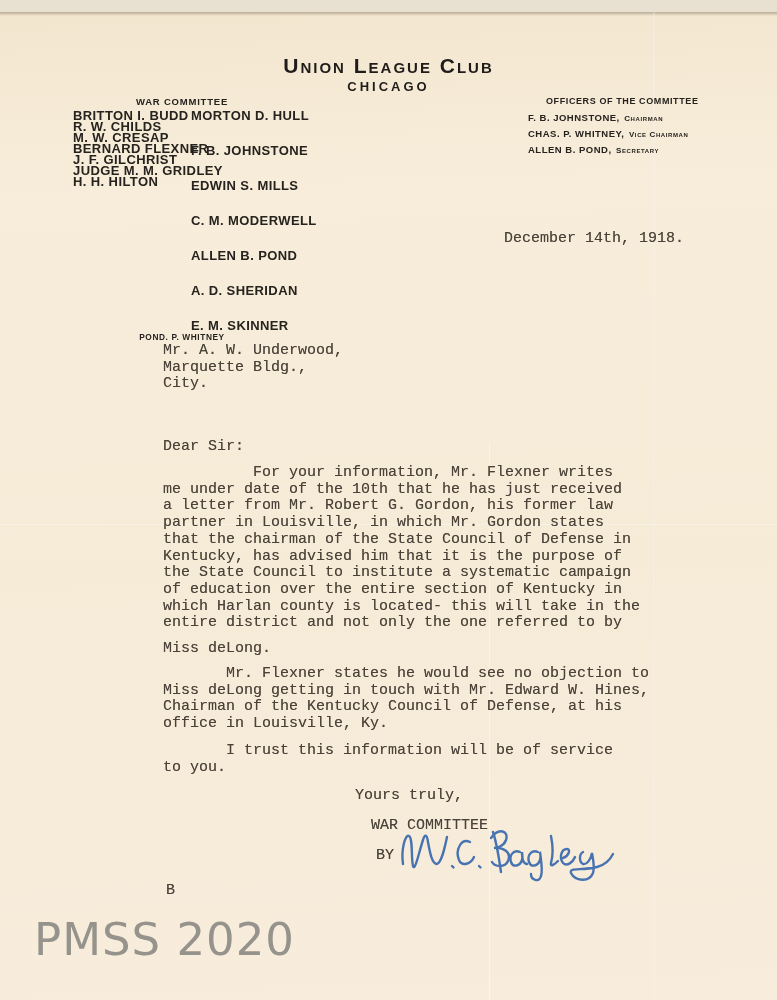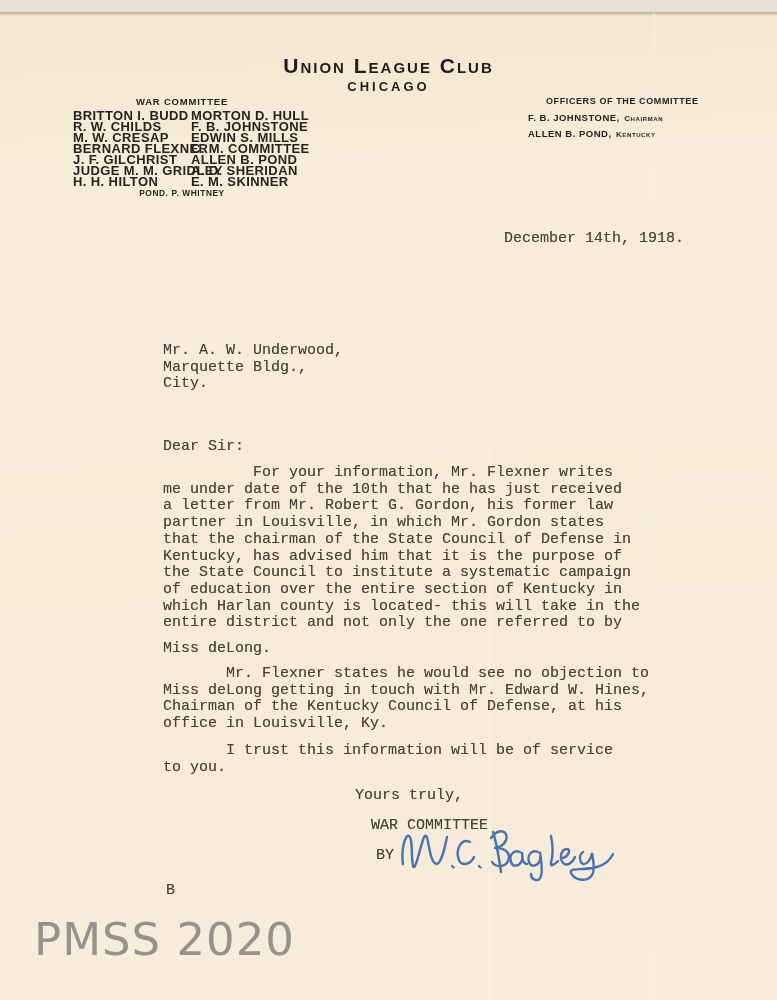--- a/index.html
+++ b/index.html
@@ -25,21 +25,21 @@
   
   .lh-title{position:absolute;top:42px;left:0;width:100%;text-align:center;}
   .org-name{font-variant:small-caps;font-weight:600;font-size:21px;letter-spacing:2px;color:#1f1c19;}
   .org-city{font-weight:700;font-size:13px;letter-spacing:3px;margin-top:1px;color:#1f1c19;}
 
   .warblock{position:absolute;left:73px;top:84px;width:218px;}
   .warblock .wtitle{text-align:center;font-size:9.5px;font-weight:700;letter-spacing:0.8px;margin-bottom:3px;}
   .wcols{display:flex;}
   .wcol{display:flex;flex-direction:column;}
   .wcol.c1{width:118px;}
-  .wcol.c2{width:100px;}
+  .wcol.c2{width:100px;gap:24px;}
   .wname{font-size:13px;font-weight:700;letter-spacing:0.4px;line-height:11px;white-space:nowrap;color:#26221e;}
   .wfooter{text-align:center;font-size:8.3px;font-weight:700;letter-spacing:0.6px;margin-top:1px;}
 
   .offblock{position:absolute;left:528px;top:84px;width:200px;}
   .offblock .otitle{font-size:9px;font-weight:700;letter-spacing:0.6px;margin-bottom:3px;padding-left:18px;}
   .offrow{line-height:13px;white-space:nowrap;}
   .oname{font-size:9.5px;font-weight:700;letter-spacing:0.5px;}
   .orole{font-variant:small-caps;font-size:8px;font-weight:700;letter-spacing:0.6px;}
 
   
@@ -96,38 +96,42 @@
         <span class="wname">M. W. CRESAP</span>
         <span class="wname">BERNARD FLEXNER</span>
         <span class="wname">J. F. GILCHRIST</span>
         <span class="wname">JUDGE M. M. GRIDLEY</span>
         <span class="wname">H. H. HILTON</span>
       </div>
       <div class="wcol c2">
         <span class="wname">MORTON D. HULL</span>
         <span class="wname">F. B. JOHNSTONE</span>
         <span class="wname">EDWIN S. MILLS</span>
-        <span class="wname">C. M. COMMITTEE</span>
+        <span class="wname">C. M. MODERWELL</span>
         <span class="wname">ALLEN B. POND</span>
         <span class="wname">A. D. SHERIDAN</span>
         <span class="wname">E. M. SKINNER</span>
       </div>
     </div>
     <div class="wfooter">POND. P. WHITNEY</div>
   </div>
 
   <div class="offblock">
     <div class="otitle">OFFICERS OF THE COMMITTEE</div>
     <div class="offrow">
       <span class="oname">F. B. JOHNSTONE,</span>
       <span class="orole">Chairman</span>
     </div>
     <div class="offrow">
+      <span class="oname">CHAS. P. WHITNEY,</span>
+      <span class="orole">Vice Chairman</span>
+    </div>
+    <div class="offrow">
       <span class="oname">ALLEN B. POND,</span>
-      <span class="orole">Kentucky</span>
+      <span class="orole">Secretary</span>
     </div>
   </div>
 
   <div class="tw date">December 14th, 1918.</div>
   <div class="tw address">Mr. A. W. Underwood,
 Marquette Bldg.,
 City.</div>
   <div class="tw salutation">Dear Sir:</div>
   <div class="tw para1">          For your information, Mr. Flexner writes
 me under date of the 10th that he has just received

